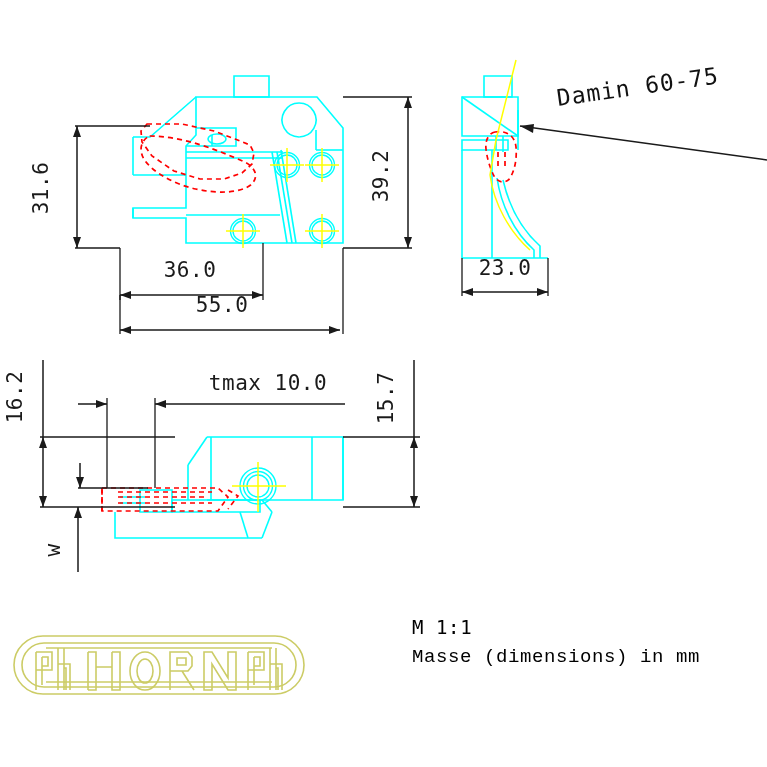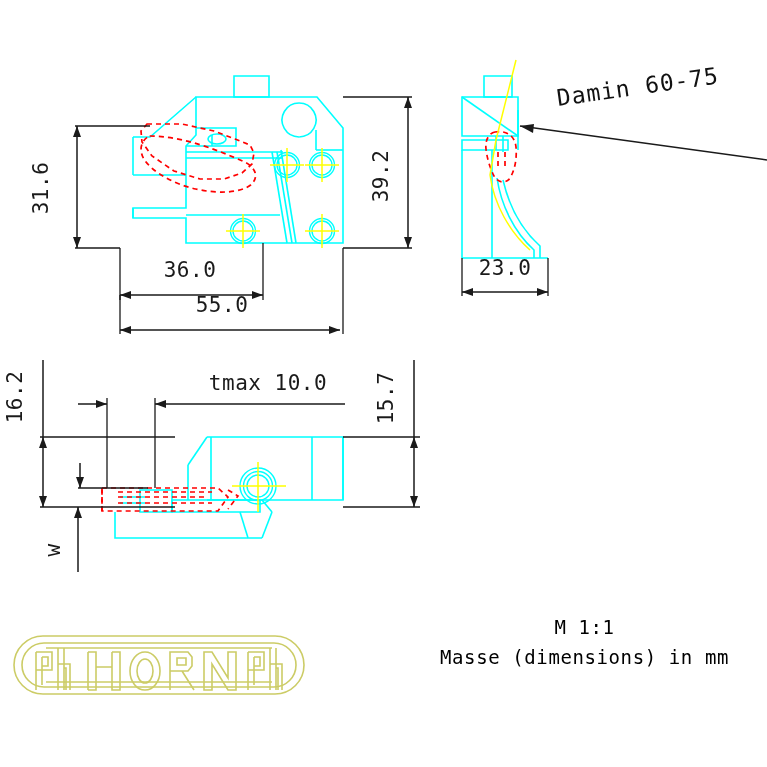--- a/index.html
+++ b/index.html
@@ -280,18 +280,18 @@
 
     <g class="logo">
       <path d="M248 652 L248 690 M248 652 L264 652 L264 670 L248 670"></path>
       <path d="M254 657 L254 685 M254 657 L260 657 L260 666 L254 666"></path>
       <path d="M270 648 L270 690 M270 664 L282 664 L282 690 M276 648 L276 690 M276 668 L278 668 L278 690"></path>
     </g>
   </g>
 
 </svg>
 
-<div style="position:absolute;left:412px;top:612px;width:345px;text-align:center;">
+<div style="position:absolute;left:412px;top:612px;width:345px;">
   <div class="titletxt" style="line-height:30px;">M 1:1</div>
-  <div class="titletxt" style="line-height:30px;">Masse (dimensions) in mm</div>
+  <div class="titletxt" style="line-height:30px;font-family:Liberation Mono, monospace;">Masse (dimensions) in mm</div>
 </div>
 
 </div>
 
 </body></html>

